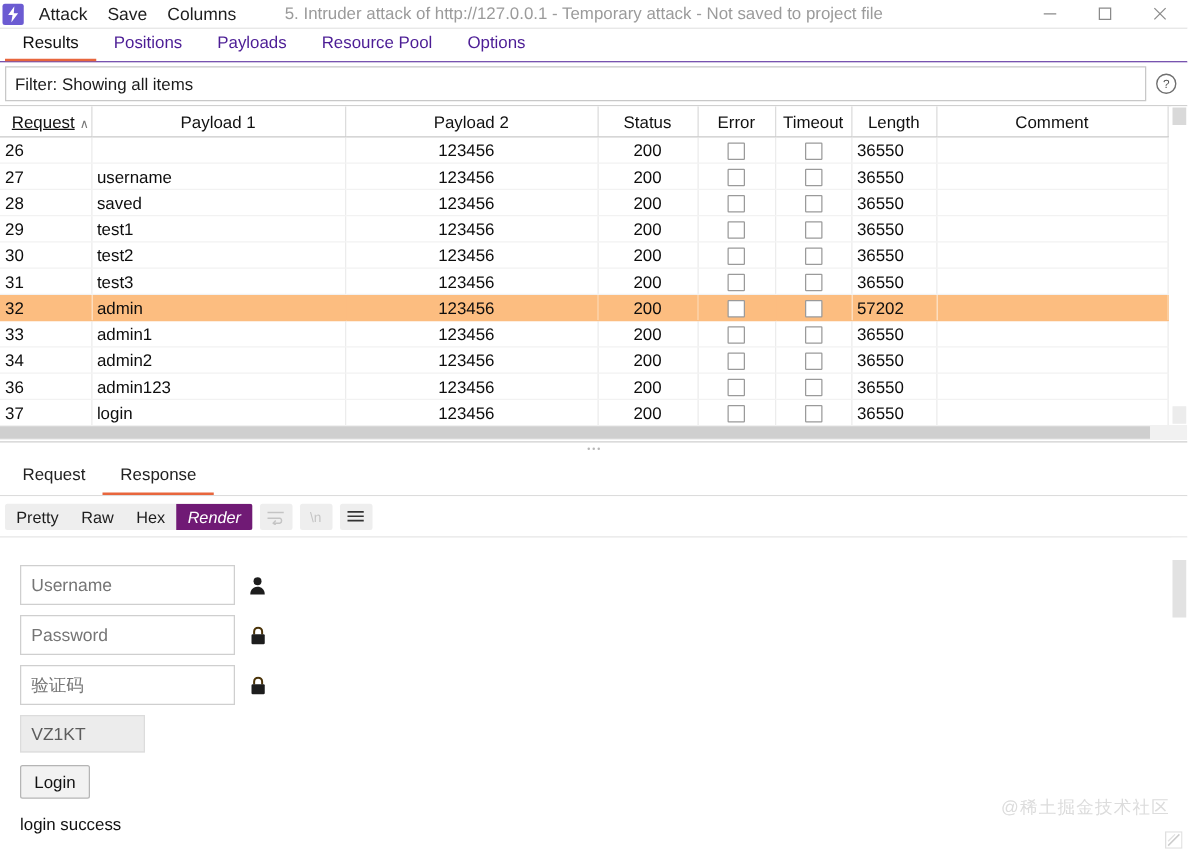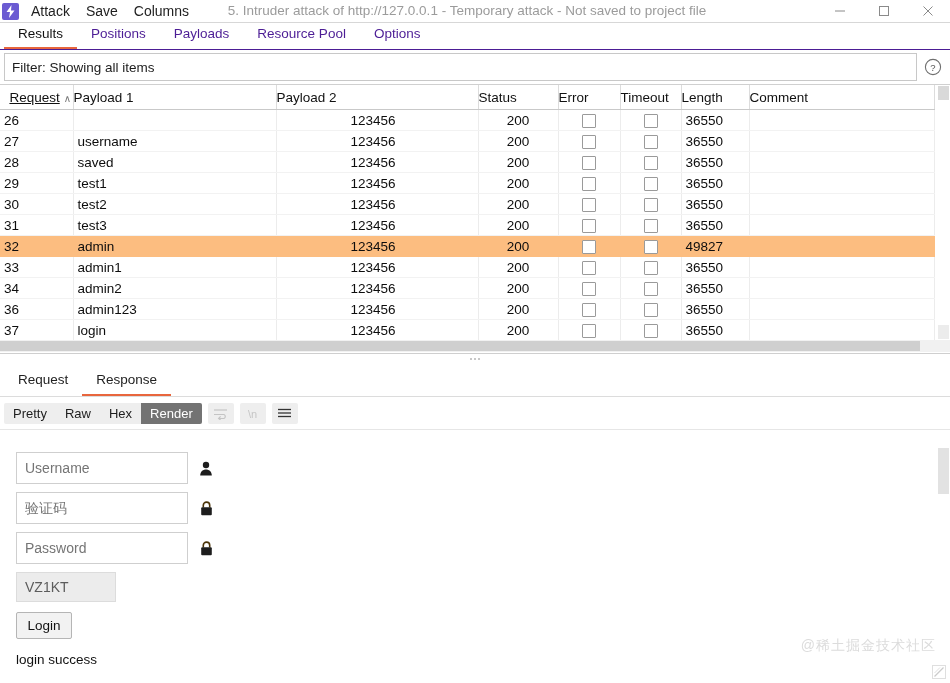--- a/index.html
+++ b/index.html
@@ -39,21 +39,21 @@
              padding:0 7px;font-size:13.5px;color:#1c1c1c;}
   .helpicon{width:26px;height:26px;margin-left:3px;display:flex;align-items:center;justify-content:center;}
   .helpicon svg{display:block;}
 
   
   .tablewrap{flex:0 0 268px;position:relative;overflow:hidden;border-top:1px solid #d0d0d0;background:#fff;}
   table.results{border-collapse:collapse;width:934px;table-layout:fixed;}
   table.results th{
     font-weight:normal;font-size:13.5px;color:#111;height:24px;
     border-right:1px solid #dcdcdc;border-bottom:1px solid #c9c9c9;
-    background:#fff;padding:0;text-align:left;vertical-align:middle;
+    background:#fff;padding:0;text-align:center;vertical-align:middle;
   }
   table.results th.left{text-align:center;padding-left:8px;text-decoration:underline;}
   table.results td{
     height:20px;font-size:13.5px;color:#0d0d0d;padding:0 4px;
     border-right:1px solid #ececec;border-bottom:1px solid #f2f2f2;
     white-space:nowrap;overflow:hidden;vertical-align:middle;
   }
   td.c-req{text-align:left;padding-left:2px;}
   td.c-p1{text-align:left;padding-left:76px;}
   td.c-p2{text-align:left;padding-left:0px;}
@@ -79,21 +79,21 @@
   
   .msgtabs{flex:0 0 27px;display:flex;align-items:flex-end;background:#fff;border-bottom:1px solid #dcdcdc;padding-left:4px;}
   .msgtab{padding:0 14px;height:26px;line-height:24px;font-size:13.5px;color:#222;
           border-bottom:2px solid transparent;cursor:default;}
   .msgtab.active{border-bottom-color:#e8663d;}
 
   
   .viewbar{flex:0 0 28px;display:flex;align-items:center;gap:0px;padding:2px 4px;background:#fff;}
   .seg{display:flex;align-items:center;background:#eeeeee;border-radius:2px;overflow:hidden;}
   .segbtn{padding:0 9px;height:21px;line-height:21px;font-size:13px;color:#1d1d1d;cursor:default;}
-  .segbtn.on{background:#737373;color:#fff;}
+  .segbtn.on{background:#701a75;color:#fff;font-style:italic;}
   .iconbtn{width:26px;height:21px;margin-left:6px;background:#eeeeee;border-radius:2px;
            display:flex;align-items:center;justify-content:center;}
   .iconbtn.dim svg{opacity:.32;}
   .iconbtn svg{display:block;}
 
   
   .render{flex:1;position:relative;background:#fff;overflow:hidden;border-top:1px solid #e6e6e6;}
   .form{position:absolute;left:16px;top:22px;}
   .frow{display:flex;align-items:center;margin-bottom:8px;}
   .finput{width:172px;height:32px;border:1px solid #cfcfcf;background:#fff;font-size:14px;
@@ -255,21 +255,21 @@
             <td class="c-len">36550</td>
             <td class=""></td>
           </tr>
           <tr class="hl">
             <td class="c-req">32</td>
             <td class="c-p1">admin</td>
             <td class="c-p2" style="padding-left: 74px;">123456</td>
             <td class="c-status">200</td>
             <td class="c-chk"><span class="cb"></span></td>
             <td class="c-chk"><span class="cb"></span></td>
-            <td class="c-len">49827</td>
+            <td class="c-len">57202</td>
             <td class=""></td>
           </tr>
           <tr>
             <td class="c-req">33</td>
             <td class="c-p1">admin1</td>
             <td class="c-p2" style="padding-left: 74px;">123456</td>
             <td class="c-status">200</td>
             <td class="c-chk"><span class="cb"></span></td>
             <td class="c-chk"><span class="cb"></span></td>
             <td class="c-len">36550</td>
@@ -365,31 +365,31 @@
         <input class="finput" type="text" placeholder="Username" value="" style="">
         <span class="ficon">
           <svg width="14" height="15" viewBox="0 0 14 15">
             <circle cx="7" cy="4" r="3.2" fill="#1d1d1d"></circle>
             <path d="M1.2 14.5 C1.2 10.4 4 8.4 7 8.4 C10 8.4 12.8 10.4 12.8 14.5 Z" fill="#1d1d1d"></path>
           </svg>
         </span>
       </div>
 
       <div class="frow">
-        <input class="finput" type="text" placeholder="验证码" value="" style="">
+        <input class="finput" type="text" placeholder="Password" value="" style="">
         <span class="ficon">
           <svg width="13" height="15" viewBox="0 0 13 15">
             <path d="M3.3 6.5 V4.3 a3.2 3.2 0 0 1 6.4 0 V6.5" fill="none" stroke="#4a3308" stroke-width="1.6"></path>
             <rect x="1.2" y="6.3" width="10.6" height="8" rx="1" fill="#1d1d1d"></rect>
           </svg>
         </span>
       </div>
 
       <div class="frow">
-        <input class="finput" type="text" placeholder="Password" value="" style="">
+        <input class="finput" type="text" placeholder="验证码" value="" style="">
         <span class="ficon">
           <svg width="13" height="15" viewBox="0 0 13 15">
             <path d="M3.3 6.5 V4.3 a3.2 3.2 0 0 1 6.4 0 V6.5" fill="none" stroke="#4a3308" stroke-width="1.6"></path>
             <rect x="1.2" y="6.3" width="10.6" height="8" rx="1" fill="#1d1d1d"></rect>
           </svg>
         </span>
       </div>
 
       <div class="captcha">VZ1KT</div>
 

